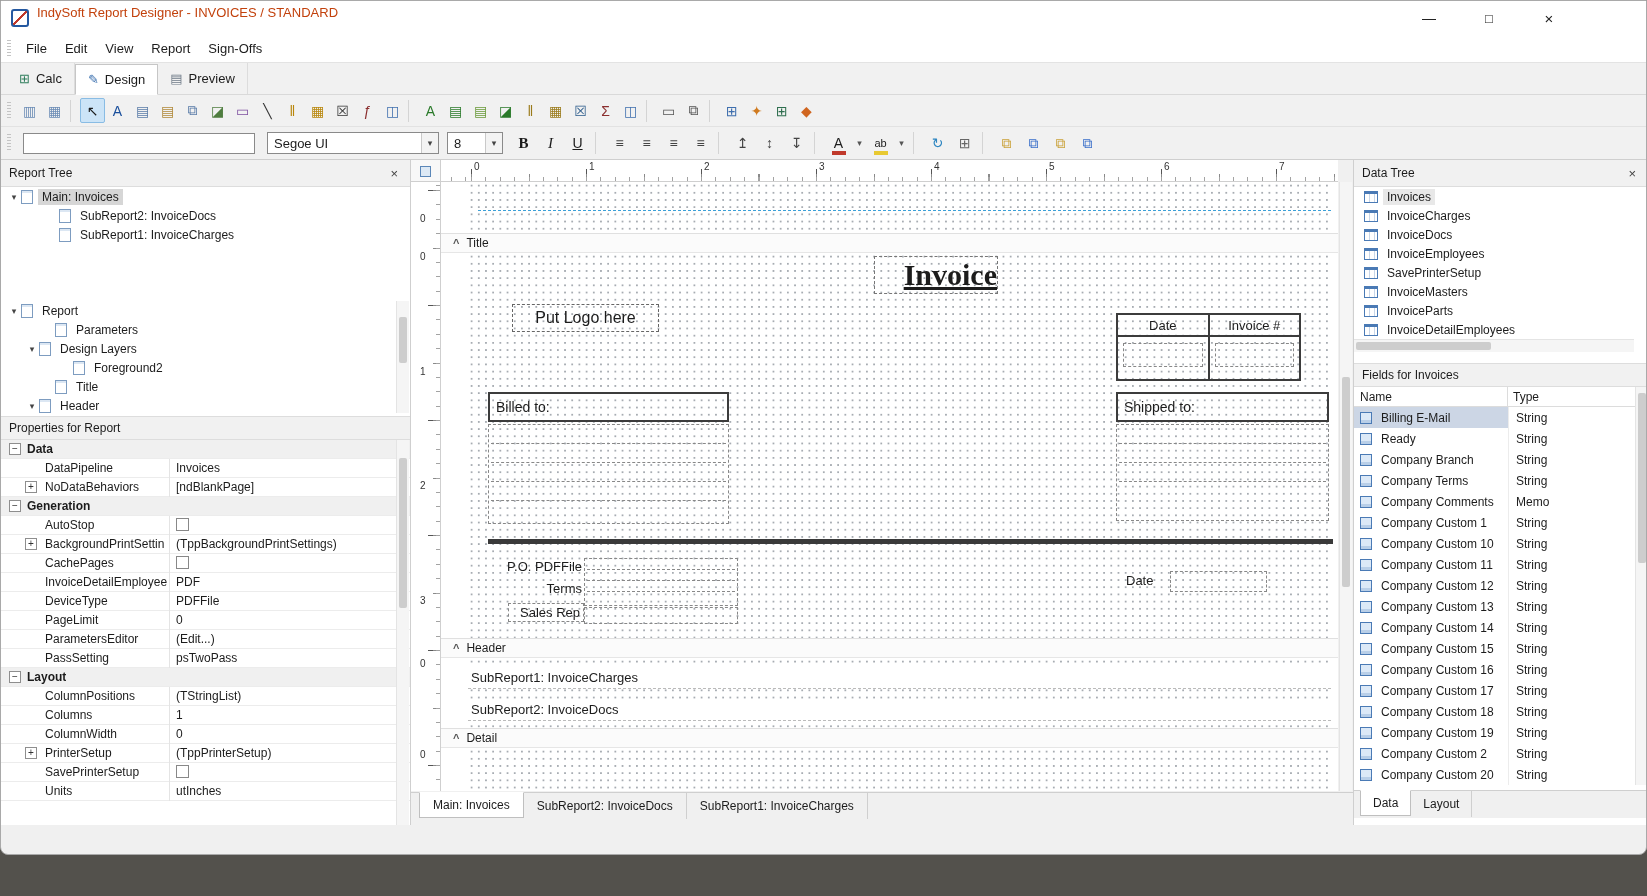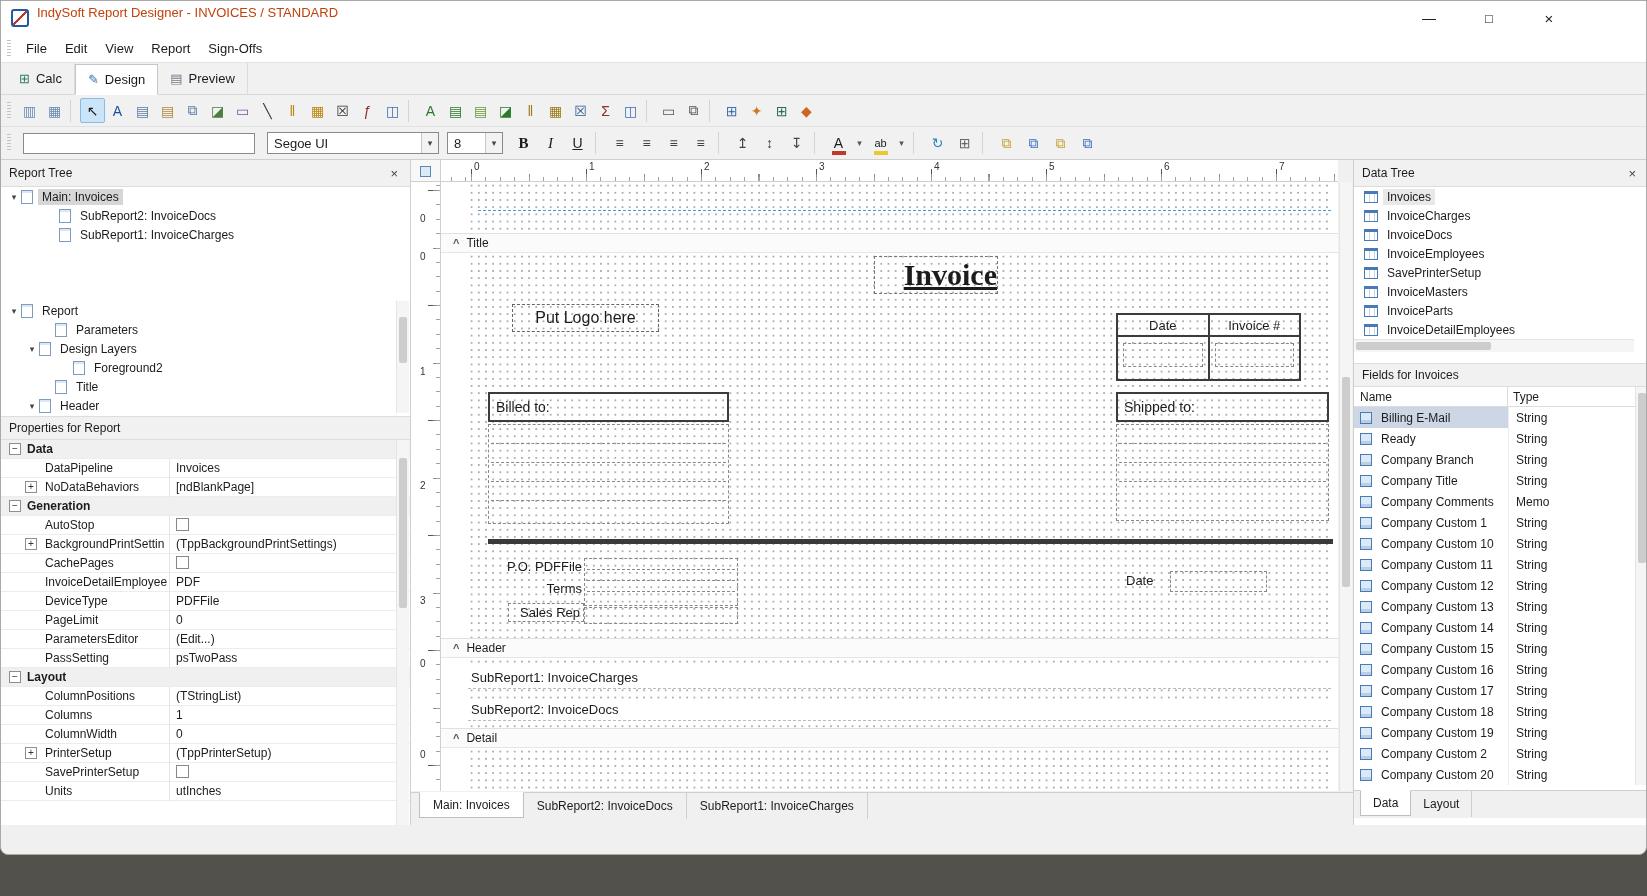--- a/index.html
+++ b/index.html
@@ -771,21 +771,21 @@
         <span class="fname">Ready</span>
         <span class="ftype">String</span>
       </div>
         <div class="field-row" style="">
         <span class="ticon fld"></span>
         <span class="fname">Company Branch</span>
         <span class="ftype">String</span>
       </div>
         <div class="field-row" style="">
         <span class="ticon fld"></span>
-        <span class="fname">Company Title</span>
+        <span class="fname">Company Terms</span>
         <span class="ftype">String</span>
       </div>
         <div class="field-row" style="">
         <span class="ticon fld"></span>
         <span class="fname">Company Comments</span>
         <span class="ftype">Memo</span>
       </div>
         <div class="field-row" style="">
         <span class="ticon fld"></span>
         <span class="fname">Company Custom 1</span>

